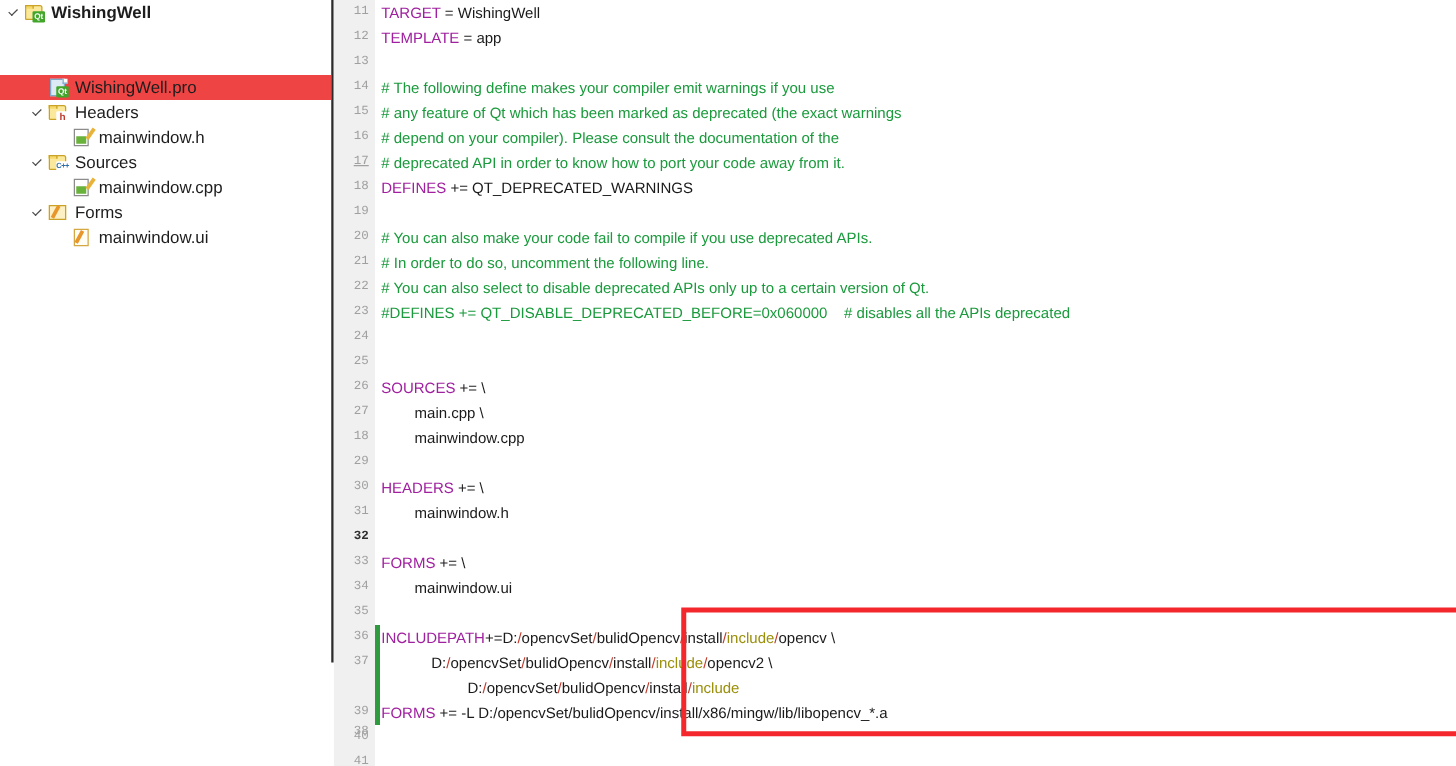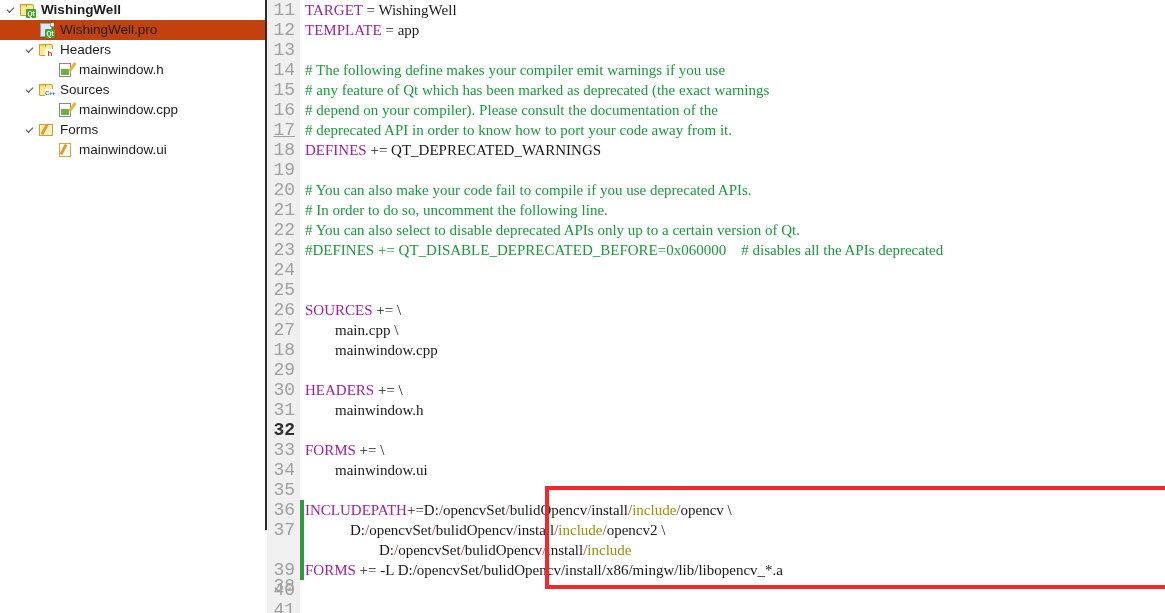--- a/index.html
+++ b/index.html
@@ -29,21 +29,21 @@
   }
   .tree-row {
     position: relative;
     height: 20px;
     display: flex;
     align-items: center;
     font-size: 13.5px;
     color: #1d1d1d;
     white-space: nowrap;
   }
-  .tree-row.selected { background: #c2410c; }
+  .tree-row.selected { background: #ef4444; margin-top: 40px; }
   .tree-row.depth0 { padding-left: 4px; }
   .tree-row.depth1 { padding-left: 23px; }
   .tree-row.depth2 { padding-left: 42px; }
   .tree-row .label { line-height: 20px; }
   .tree-row.bold .label { font-weight: bold; }
 
   .chev {
     width: 15px; height: 20px;
     flex: 0 0 15px;
     position: relative;
@@ -200,32 +200,32 @@
     width: 33px; height: 613px;
     background: #f0f0f0;
   }
   .lno {
     position: absolute;
     left: 0;
     width: 28px;
     text-align: right;
     color: #a0a0a0;
     font-family: "Liberation Mono", "DejaVu Sans Mono", monospace;
-    font-size: 18px;
+    font-size: 10px;
     line-height: 20px;
     z-index: 4;
   }
   .lno.cur { color: #2f2f2f; font-weight: bold; }
   .ctext {
     position: absolute;
     left: 38px;
     line-height: 20px;
     white-space: pre;
-    font-family: Liberation Serif, serif;
-    font-size: 15px;
+    font-family: Liberation Sans, sans-serif;
+    font-size: 12px;
     color: #1a1a1a;
     z-index: 2;
   }
   .kw  { color: #a020a0; }
   .cm  { color: #1a9a3c; }
   .op  { color: #1a1a1a; }
   .hl  { color: #9a8f08; }
   .sl  { color: #c0392b; }
 
   .changebar {

